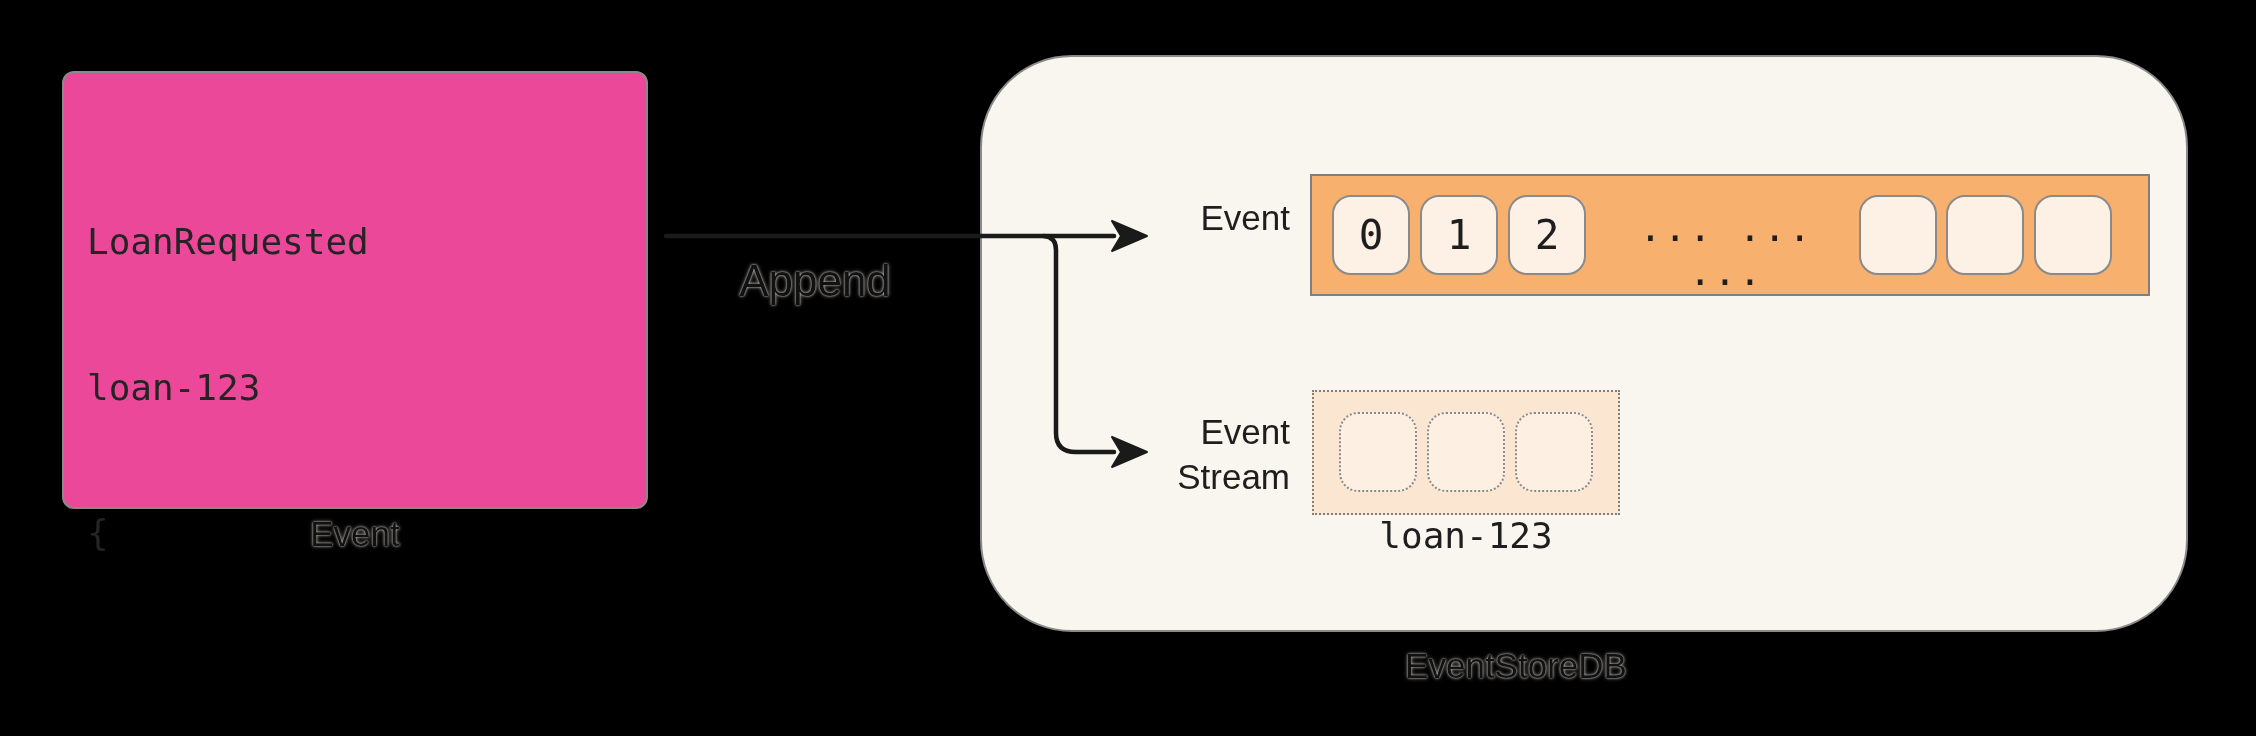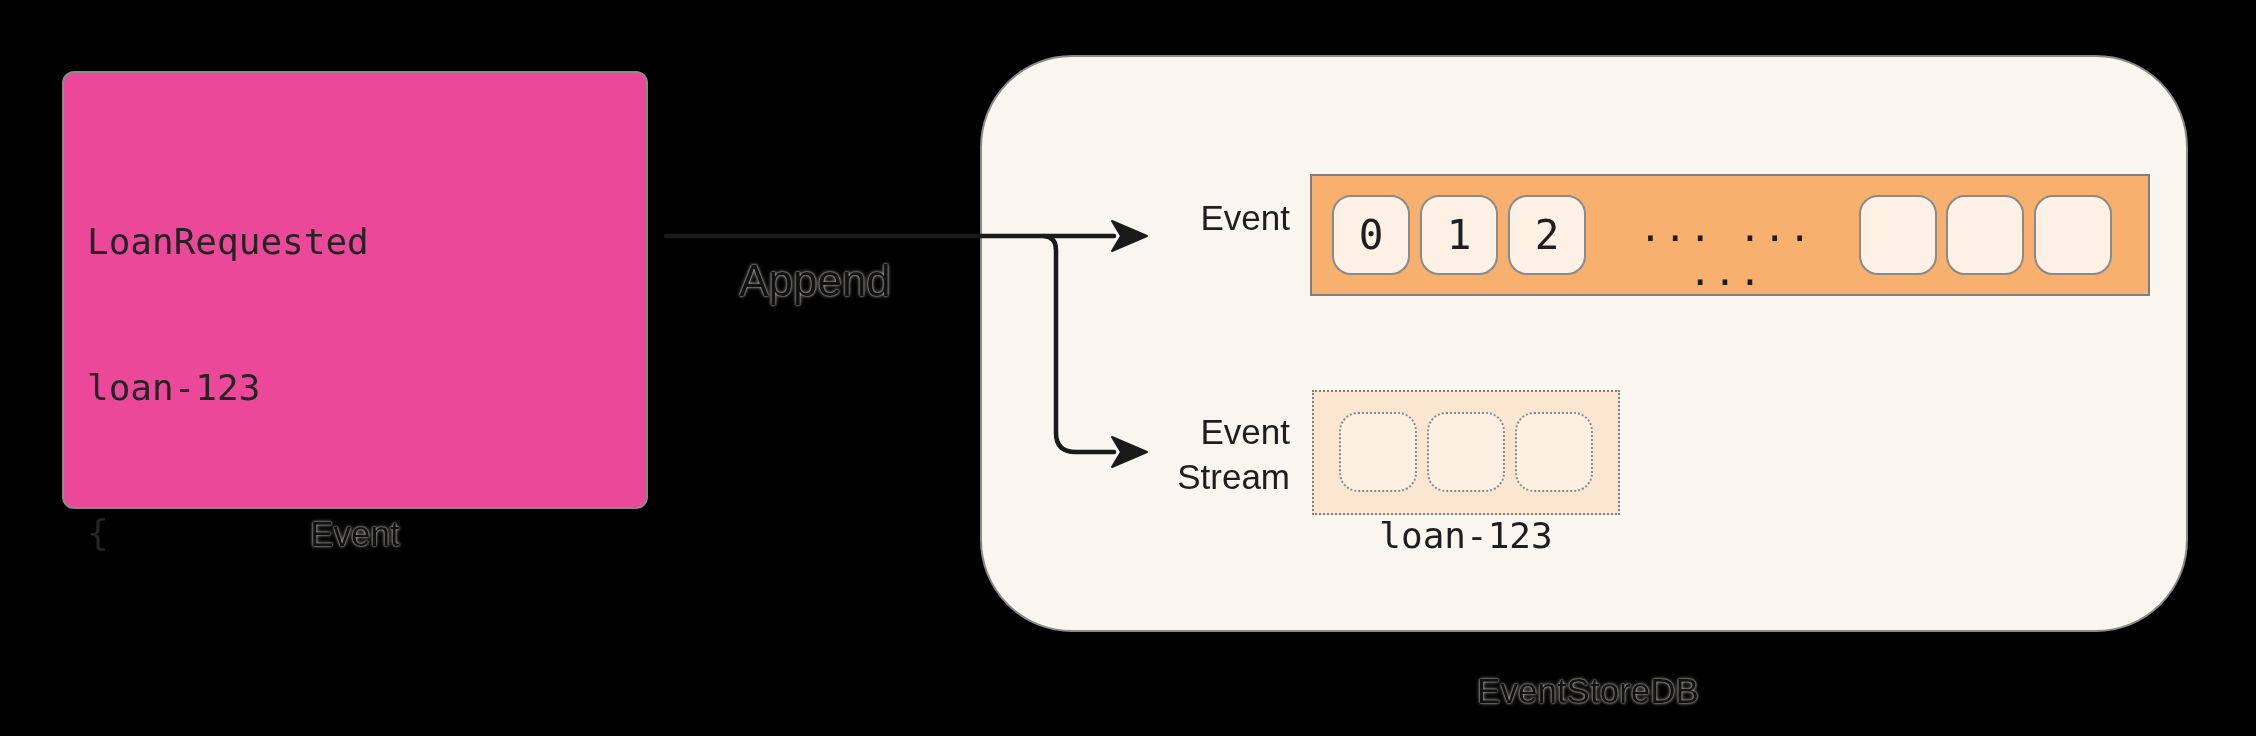--- a/index.html
+++ b/index.html
@@ -19,21 +19,21 @@
     color:#242424;white-space:pre;
   }
   
   .halo{
     color:#111;
     text-shadow:0 0 2px rgba(246,241,233,.9),0 0 4px rgba(246,241,233,.55);
   }
   .label{position:absolute;text-align:center;font-size:35px;}
   .event-label{left:155px;top:514px;width:400px;}
   .append-label{left:665px;top:256px;width:300px;font-size:44px;}
-  .store-label{left:1276px;top:646px;width:624px;margin-top:25px;}
+  .store-label{left:1204px;top:646px;width:624px;}
   
   .store-box{
     position:absolute;left:980px;top:55px;width:1208px;height:577px;
     background:#f9f5ef;border:2.5px solid #8a8a8a;border-radius:92px;
     box-sizing:border-box;
   }
   .side-label{
     position:absolute;width:210px;text-align:right;
     font-size:35px;line-height:45px;color:#1e1e1e;
   }

